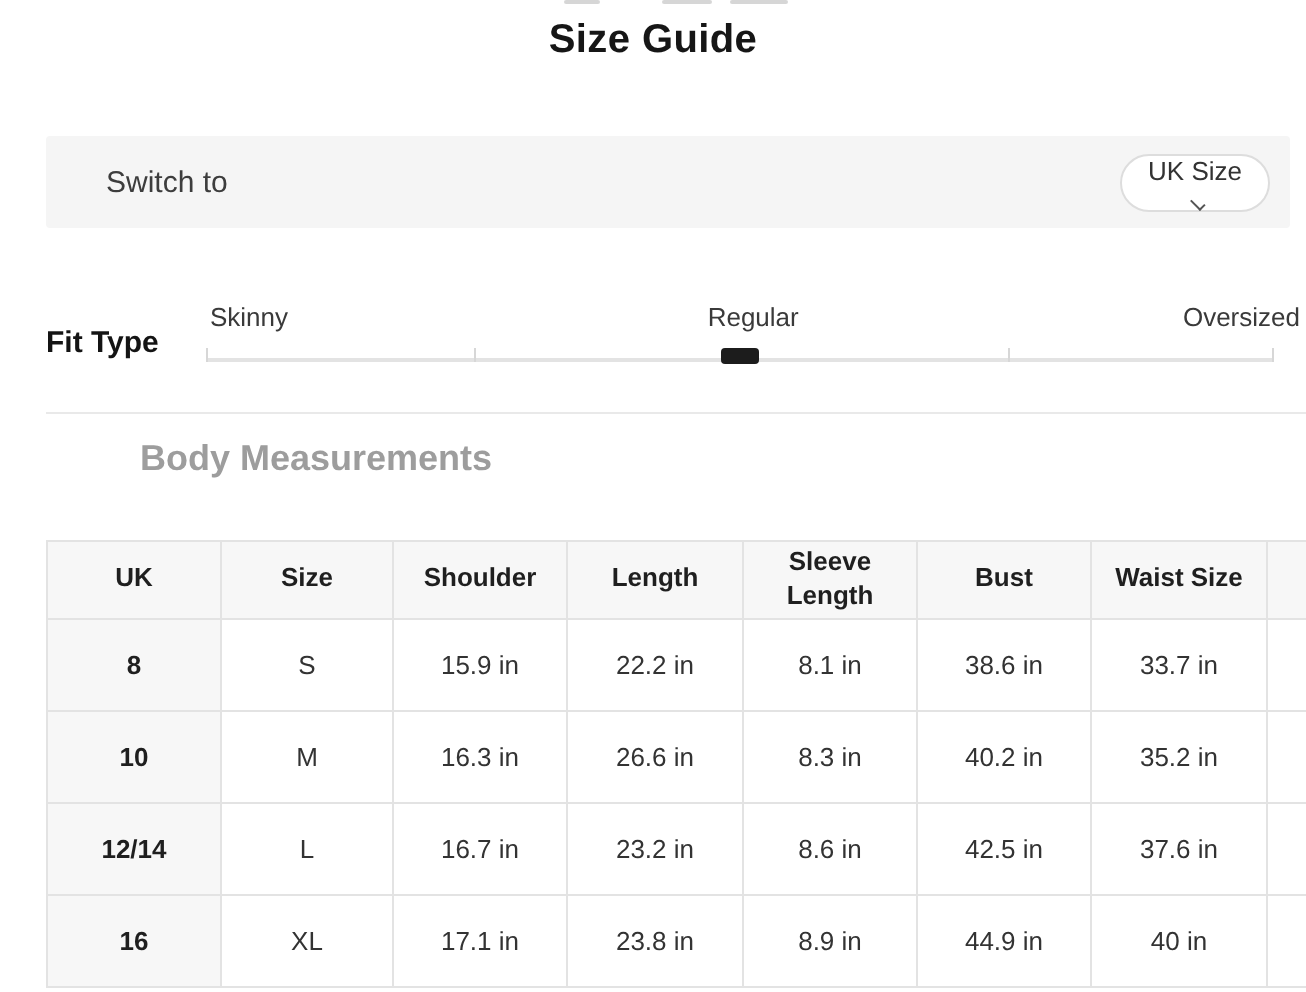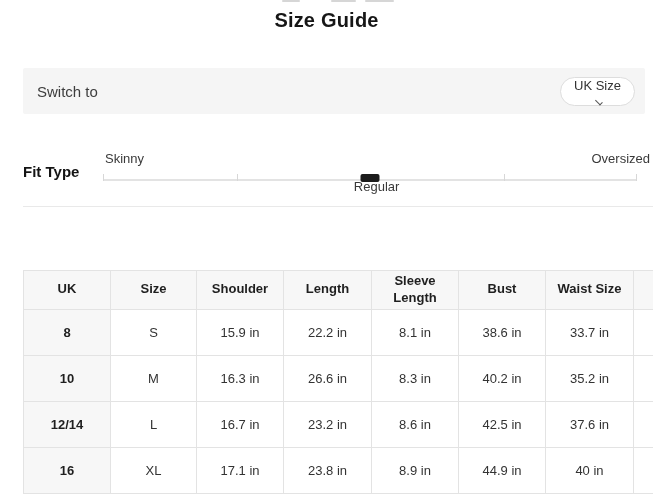--- a/index.html
+++ b/index.html
@@ -23,21 +23,21 @@
     letter-spacing: .2px;
   }
 
   
   .switch-bar {
     position: absolute; left: 23px; top: 68px; width: 622px; height: 46px;
     background: #f5f5f5; border-radius: 2px;
     display: flex; align-items: center; justify-content: space-between;
     padding: 0 10px 0 14px;
   }
-  .switch-label { font-size: 15px; color: #3d3d3d; }
+  .switch-label { font-size: 15px; color: #3d3d3d; margin-left: 16px; }
   .switch-controls { display: flex; align-items: center; gap: 12px; }
   .size-select {
     display: flex; align-items: center; gap: 8px;
     background: #fff; border: 1px solid #ddd; border-radius: 999px;
     height: 29px; padding: 0 13px; font-size: 13px; color: #333;
     cursor: pointer;
     flex-direction: column;
   }
   .chevron-down {
     width: 7px; height: 7px; border-right: 1.5px solid #555; border-bottom: 1.5px solid #555;
@@ -61,21 +61,21 @@
   
   .fit-type-label {
     position: absolute; left: 23px; top: 163px;
     font-size: 15px; font-weight: bold; color: #141414;
   }
   .fit-labels {
     position: absolute; left: 105px; top: 151px; width: 545px; height: 15px;
     font-size: 13px; color: #3a3a3a;
   }
   .fit-label-skinny { position: absolute; left: 0; }
-  .fit-label-regular { position: absolute; left: 50%; transform: translateX(-52%); margin-top: 28px; }
+  .fit-label-regular { position: absolute; left: 50%; transform: translateX(-52%); }
   .fit-label-oversized { position: absolute; right: 0; }
   .fit-track {
     position: absolute; left: 103px; top: 179px; width: 534px; height: 2px;
     background: #e3e3e3;
   }
   .fit-tick { position: absolute; bottom: 0; width: 1px; height: 7px; background: #d7d7d7; }
   .tick-0 { left: 0; } .tick-25 { left: 25%; } .tick-75 { left: 75%; } .tick-100 { right: 0; }
   .fit-handle {
     position: absolute; left: 50%; top: -5px; transform: translateX(-50%);
     width: 19px; height: 8px; background: #1c1c1c; border-radius: 2px; cursor: pointer;
@@ -132,20 +132,21 @@
   <span class="fit-tick tick-0"></span>
   <span class="fit-tick tick-25"></span>
   <span class="fit-tick tick-75"></span>
   <span class="fit-tick tick-100"></span>
   <span class="fit-handle"></span>
 </div>
 
 <div class="divider"></div>
 
 <div class="tabs">
+  <span class="tab tab-inactive">Body Measurements</span>
 </div>
 
 <div class="table-wrap">
   <table class="size-table">
     <colgroup>
       <col style="width:87px">
         <col style="width:86px">
         <col style="width:87px">
         <col style="width:88px">
       <col style="width:87px">

